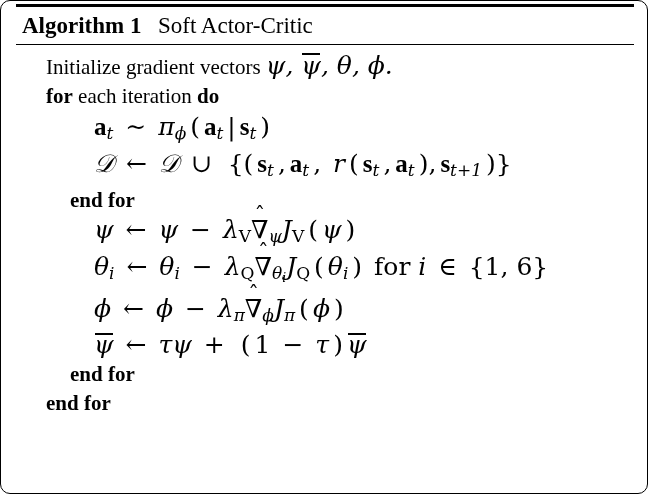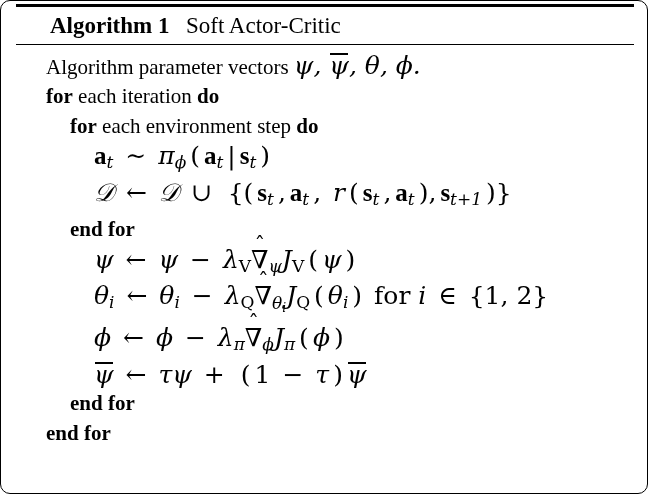--- a/index.html
+++ b/index.html
@@ -44,21 +44,20 @@
     height: 0;
     border-top: 1.5px solid #000000;
     margin: 0;
   }
 
   .algo-title {
     font-size: 23px;
     line-height: 1.38;
     padding: 3px 0 2px 6px;
     white-space: nowrap;
-    margin-left: 28px;
   }
   .algo-title .kw {
     font-weight: bold;
   }
 
   .algo-body {
     padding: 6px 0 6px 0;
   }
 
   .line {
@@ -138,39 +137,34 @@
     <span class="kw">Algorithm 1</span>
     <span class="nbsp-s"></span>
     <span>Soft Actor-Critic</span>
   </div>
 
   <div class="rule-mid"></div>
 
   <div class="algo-body">
 
     <div class="line ind1">
-      <span>Algorithm parameter vectors</span>
+      <span>Initialize gradient vectors</span>
       <span class="math">
         ψ,
         <span class="bar-wrap">ψ<span class="bar"></span></span>,
         θ, ϕ.
       </span>
     </div>
 
     <div class="line ind1">
       <span class="kw">for</span>
       each iteration
       <span class="kw">do</span>
     </div>
 
-    <div class="line ind2">
-      <span class="kw">for</span>
-      each environment step
-      <span class="kw">do</span>
-    </div>
 
     <div class="line ind3 math">
       <span class="mbf">a</span><span class="sub">t</span>
       <span class="op">∼</span>
       π<span class="sub">ϕ</span><span class="op">(</span><span class="mbf">a</span><span class="sub">t</span><span class="op">|</span><span class="mbf">s</span><span class="sub">t</span><span class="op">)</span>
     </div>
 
 
     <div class="line ind3 math">
       <span class="cal">𝒟</span>
@@ -194,21 +188,21 @@
       λ<span class="sub"><span class="up">V</span></span><span class="hat-wrap"><span class="hat">ˆ</span><span class="up">∇</span></span><span class="sub">ψ</span>J<span class="sub"><span class="up">V</span></span><span class="op">(</span>ψ<span class="op">)</span>
     </div>
 
     <div class="line ind3 math">
       θ<span class="sub">i</span>
       <span class="op">←</span>
       θ<span class="sub">i</span>
       <span class="op">−</span>
       λ<span class="sub"><span class="up">Q</span></span><span class="hat-wrap"><span class="hat">ˆ</span><span class="up">∇</span></span><span class="sub">θ<span style="font-size:0.72em;vertical-align:-0.22em;">i</span></span>J<span class="sub"><span class="up">Q</span></span><span class="op">(</span>θ<span class="sub">i</span><span class="op">)</span>
       <span class="up">for</span>
-      i <span class="op">∈</span> <span class="up">{1, 2}</span>
+      i <span class="op">∈</span> <span class="up">{1, 6}</span>
     </div>
 
     <div class="line ind3 math">
       ϕ
       <span class="op">←</span>
       ϕ
       <span class="op">−</span>
       λ<span class="sub">π</span><span class="hat-wrap"><span class="hat">ˆ</span><span class="up">∇</span></span><span class="sub">ϕ</span>J<span class="sub">π</span><span class="op">(</span>ϕ<span class="op">)</span>
     </div>
 

